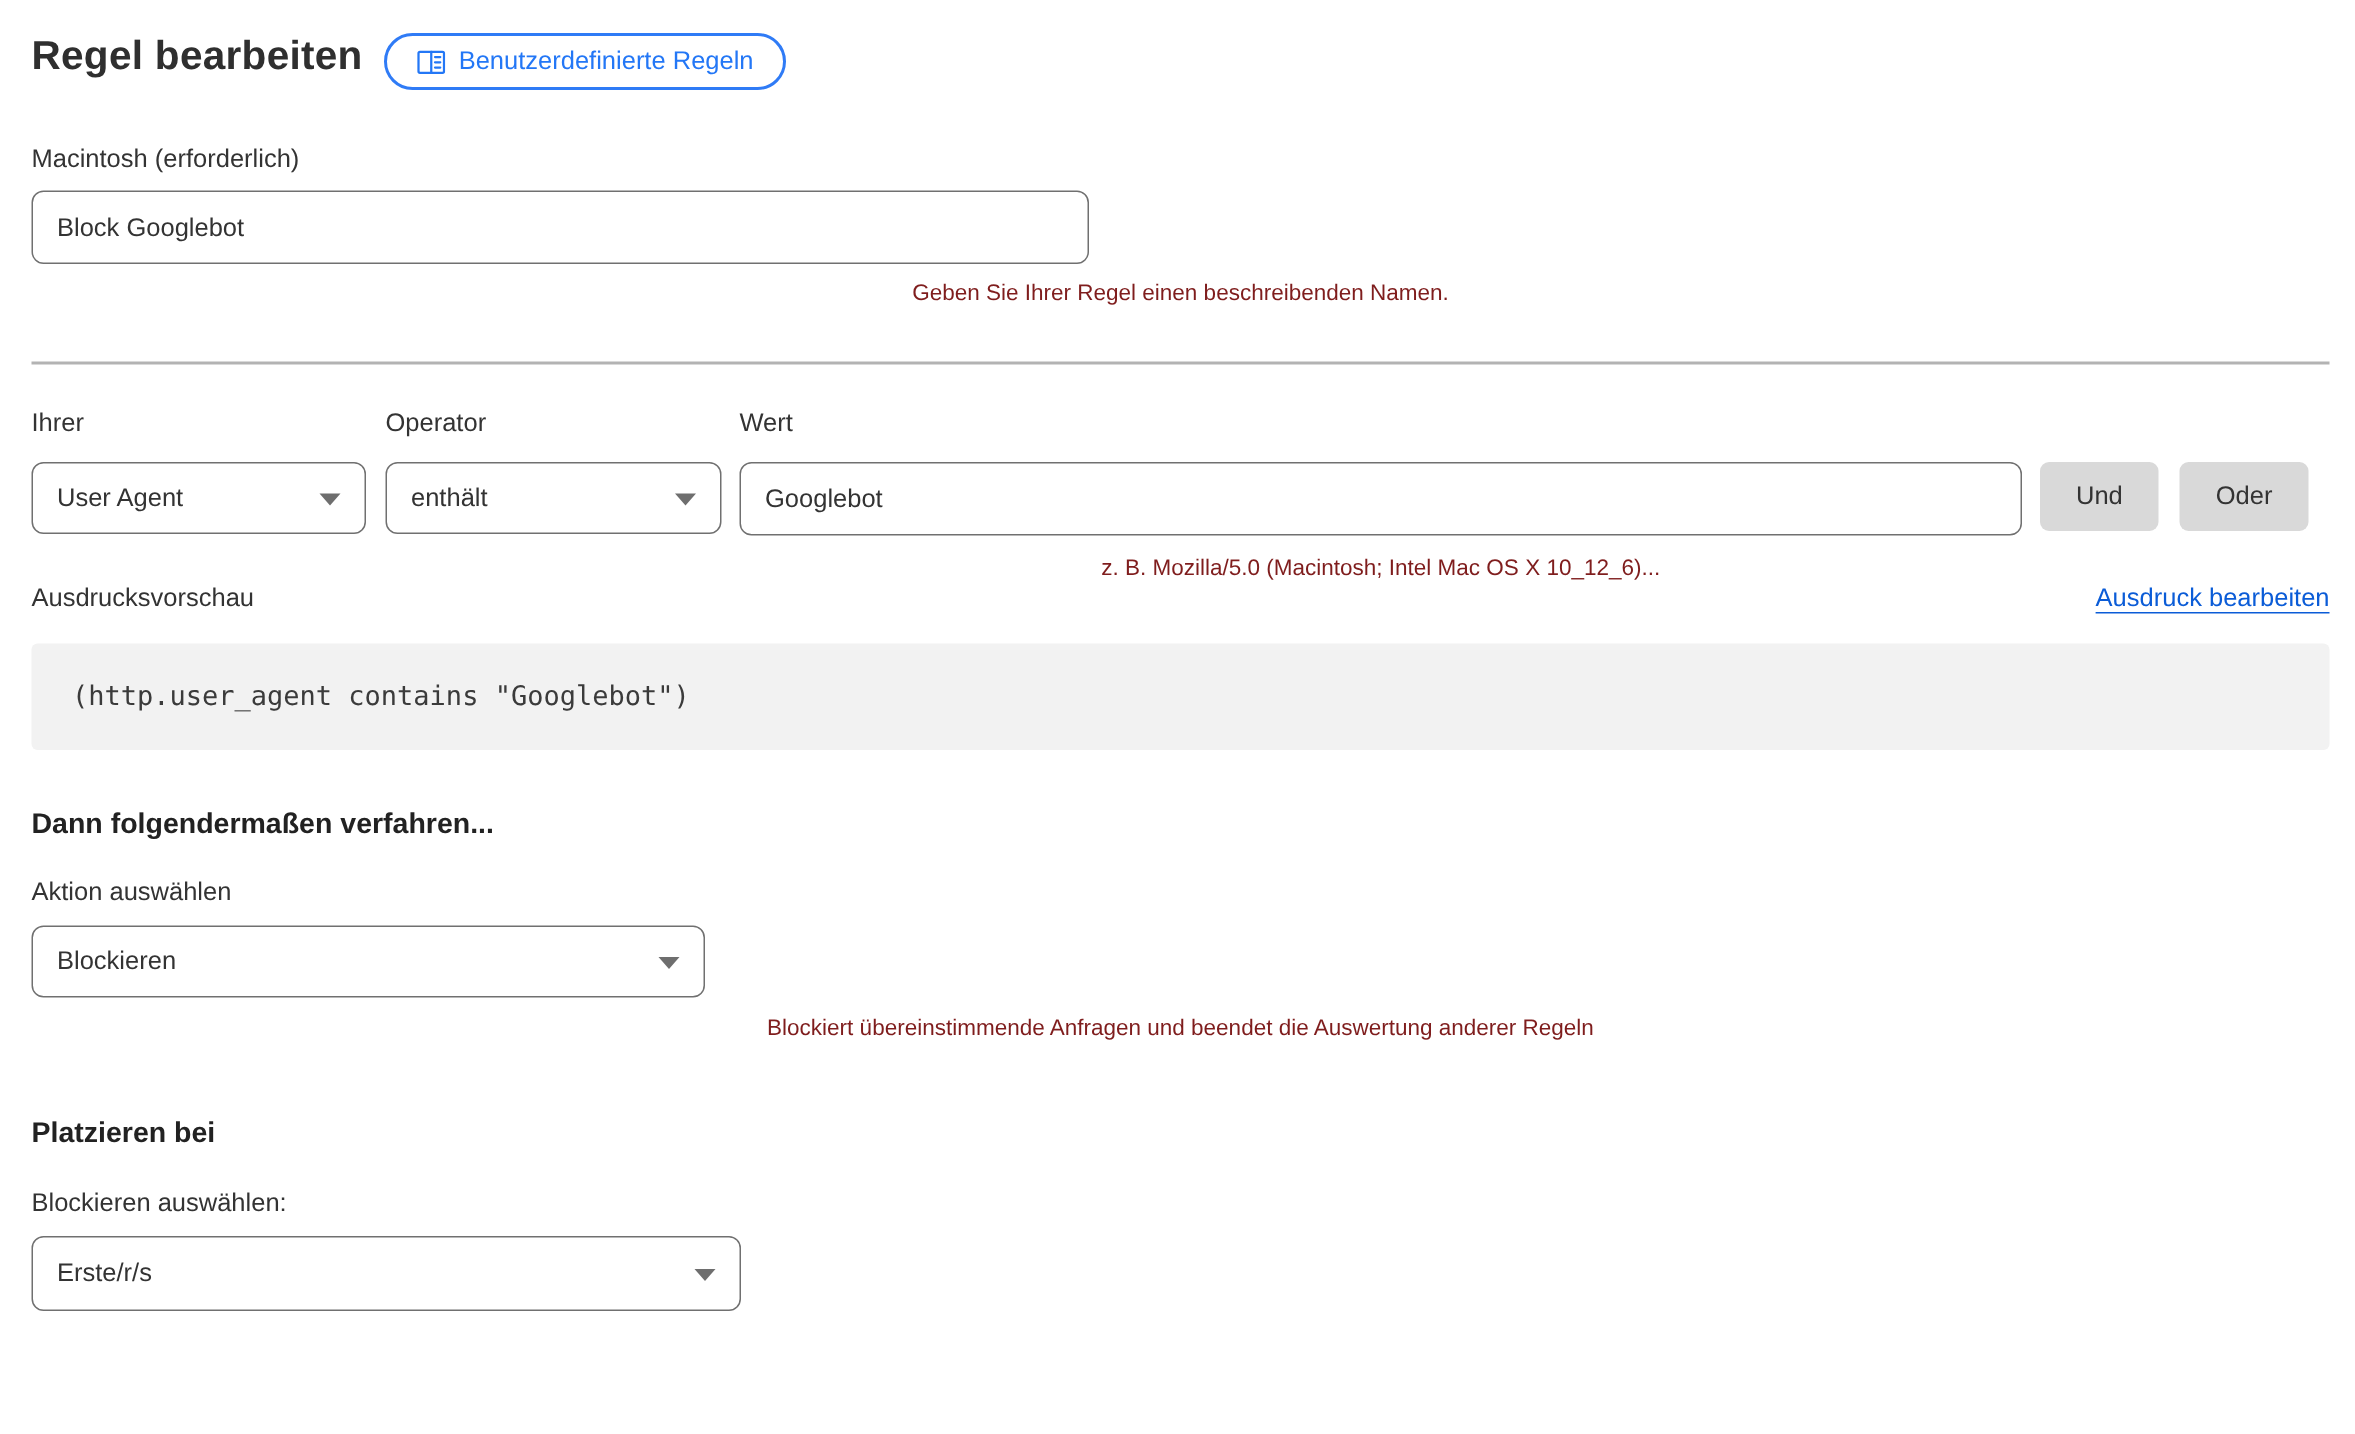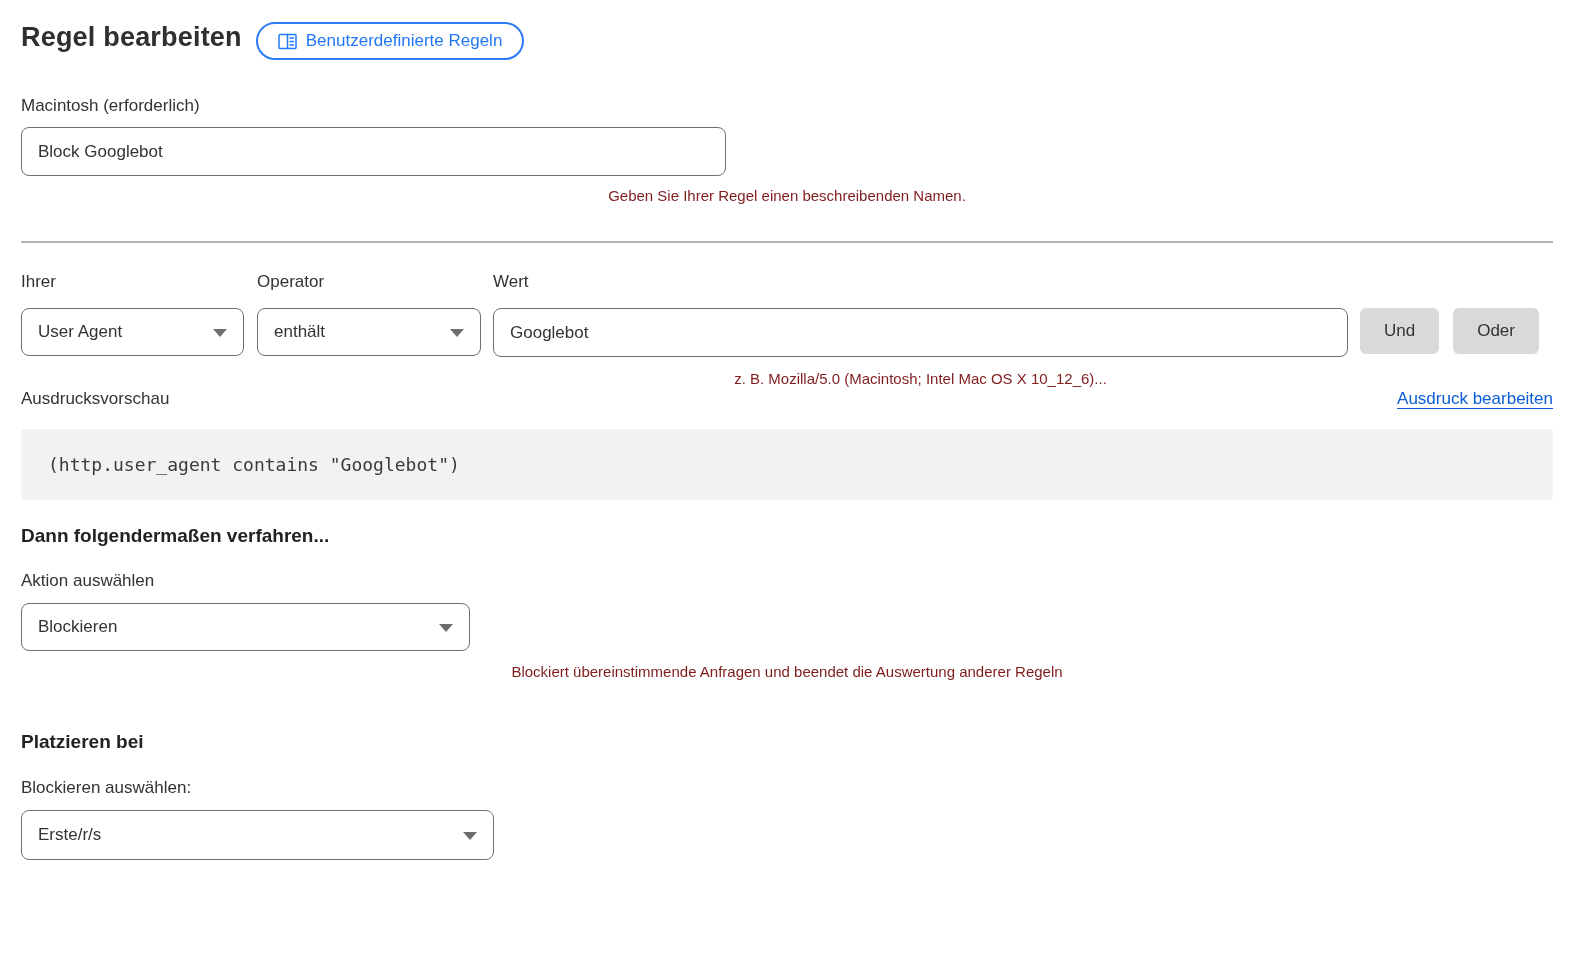--- a/index.html
+++ b/index.html
@@ -83,21 +83,21 @@
     text-underline-offset: 4px; cursor: pointer;
   }
   .code-block {
     margin-top: 20px; height: 71px; background: #f2f2f2; border-radius: 4px;
     display: flex; align-items: center; padding: 0 27px;
     font-family: "DejaVu Sans Mono", monospace; font-size: 18px; color: #3b3b3b;
   }
 
   
   .section-heading { font-size: 19px; font-weight: 700; color: #222222; margin: 0; }
-  .action-section { margin-top: 25px; }
+  .action-section { margin-top: 39px; }
   .action-section .field-label { margin-top: 24px; margin-bottom: 13px; }
   .action-section .select-box { width: 449px; }
   .action-section .help-text { margin-top: 10px; }
 
   
   .placement-section { margin-top: 49px; }
   .placement-section .field-label { margin-top: 25px; margin-bottom: 13px; }
   .placement-section .select-box { width: 473px; height: 50px; }
 </style>
 </head>

